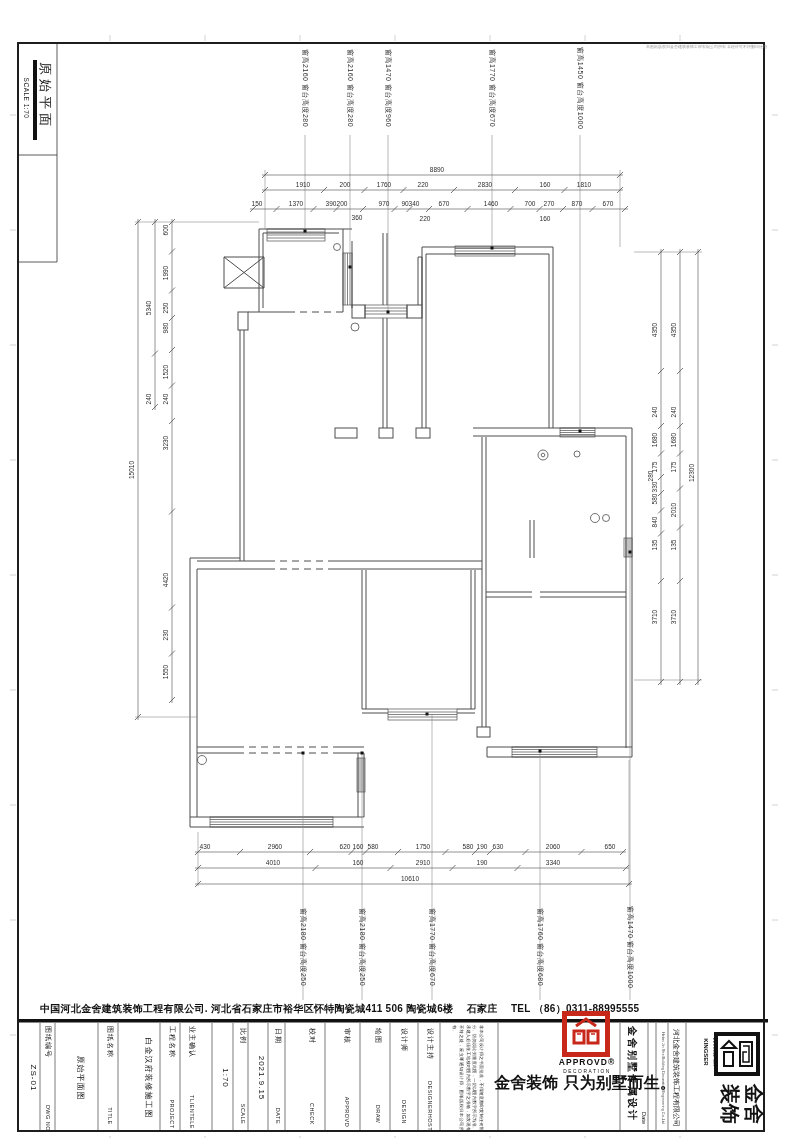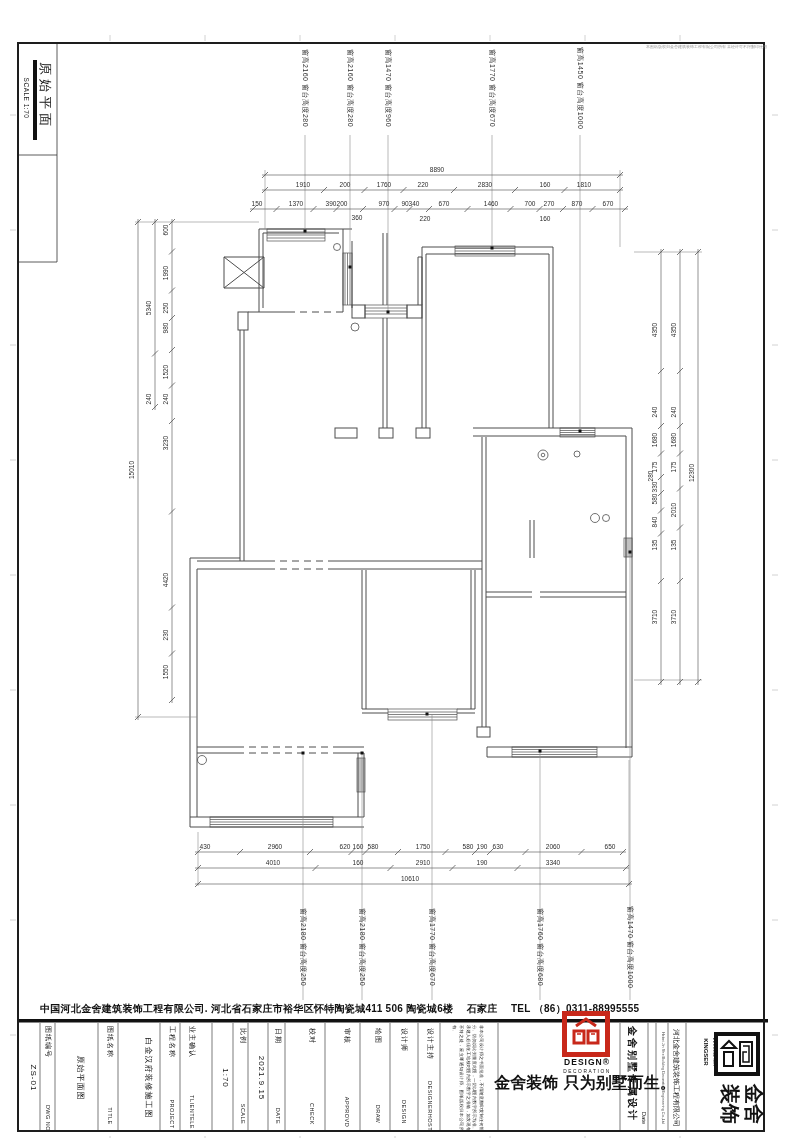--- a/index.html
+++ b/index.html
@@ -262,21 +262,21 @@
 
   <div class="abs strip-bar"></div>
   <div class="abs r90 strip-title">原始平面</div>
   <div class="abs r90 strip-scale">SCALE 1:70</div>
 
   <div class="micro-note">本图纸版权归金舍建筑装饰工程有限公司所有 未经许可不得翻印使用</div>
 
   <div class="abs company-line">中国河北金舍建筑装饰工程有限公司. 河北省石家庄市裕华区怀特陶瓷城411 506 陶瓷城6楼　 石家庄 　TEL （86）0311-88995555</div>
 
   <div class="abs ctr slogan">金舍装饰 只为别墅而生。</div>
-  <div class="abs ctr kingser-label">DESIGN®</div>
+  <div class="abs ctr kingser-label">APPROVD®</div>
   <div class="abs ctr decoration-label">DECORATION</div>
   <div class="abs r90 tagline">金舍别墅专属设计</div>
   <div class="abs r90 date-label">Date</div>
   <div class="abs r90 company-cn-side">河北金舍建筑装饰工程有限公司</div>
   <div class="abs r90 company-en-side">Hebei Jin She Building Decoration Engineering Co.,Ltd</div>
   <div class="abs r90 kingser-side">KINGSER</div>
   <div class="abs r90 decoration-side">DECORATION</div>
   <div class="abs r90 logo-big">
     <span style="display:block">金舍</span>
     <span style="display:block">装饰</span>

